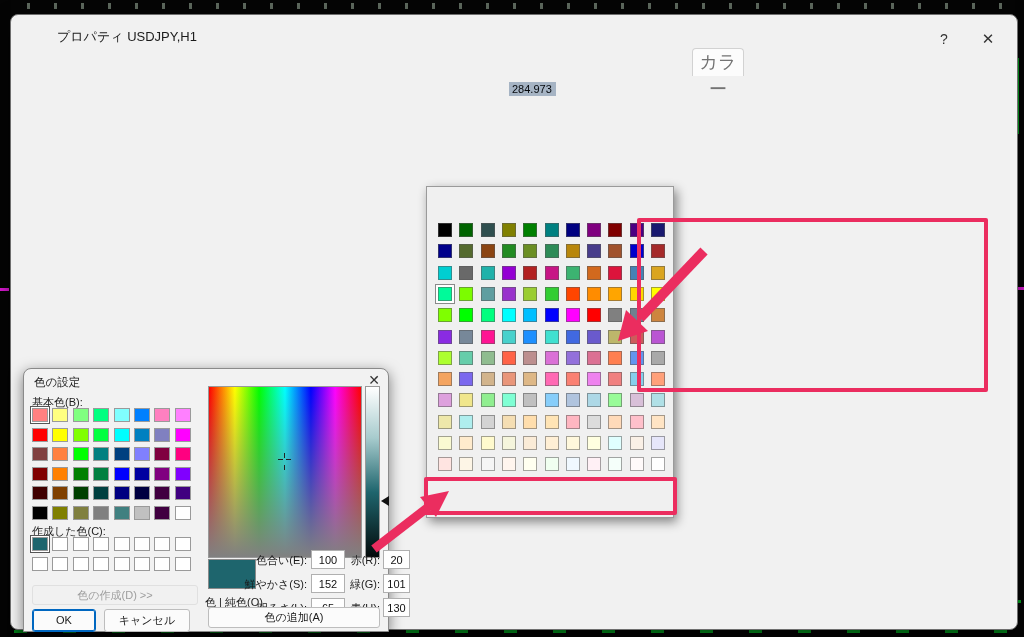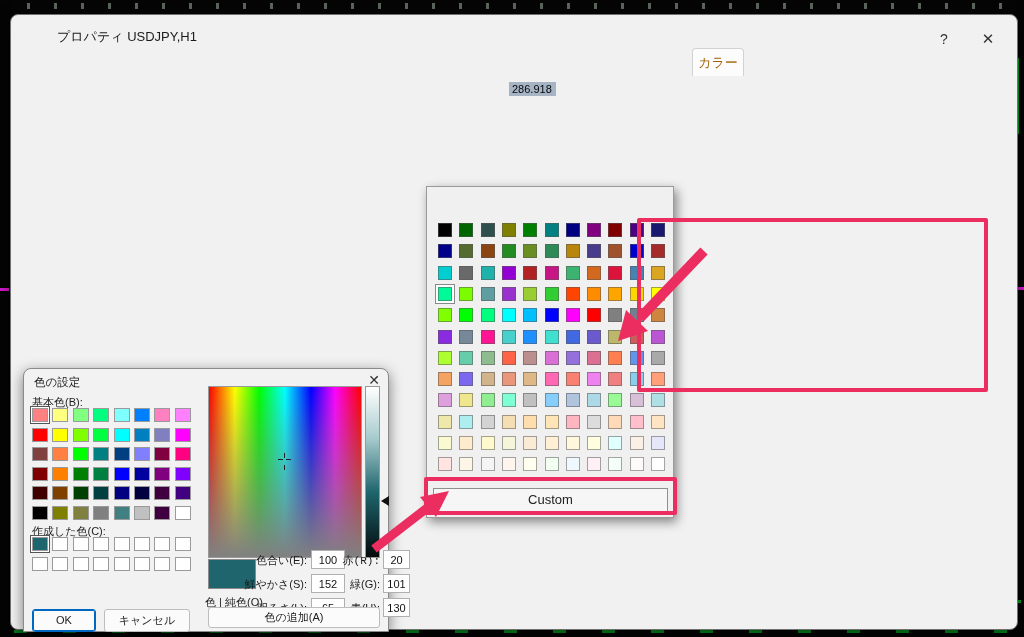--- a/index.html
+++ b/index.html
@@ -23,21 +23,21 @@
   .gridh{position:absolute;border-top:1px dashed #6b7786;height:0;}
   .gridv{position:absolute;border-left:1px dashed #6b7786;width:0;}
   .frame{position:absolute;border:1px dashed #97a08f;}
   .wick{position:absolute;width:1px;background:#00e000;}
   .body{position:absolute;border:1px solid #00ef00;box-sizing:border-box;}
   .pricelab{position:absolute;font-size:11px;color:#d9d9c8;}
   .ptick{position:absolute;width:5px;height:1px;background:#c3c3b2;}
   .badge{position:absolute;background:#a6b4c4;color:#05080c;font-size:11px;padding:1px 4px 1px 3px;z-index:2;}
   .timelab{position:absolute;font-size:11px;color:#d9d9c8;}
   
-  .tab{position:absolute;height:25px;line-height:25px;text-align:center;font-size:13px;color:#a16207;
+  .tab{position:absolute;height:25px;line-height:25px;text-align:center;font-size:18px;color:#737373;
        background:#eceaea;border:1px solid #d9d9d9;border-bottom:none;border-radius:4px 4px 0 0;}
   .tab.active{background:#fcfcfc;height:27px;line-height:27px;border-color:#d2d2d2;z-index:3;}
   #tab-panel{position:absolute;left:582px;top:74px;width:432px;height:503px;background:#fcfcfc;
        border:1px solid #dcdcdc;border-radius:0 3px 3px 3px;}
   .rowlab{position:absolute;width:188px;text-align:right;font-size:13px;color:#1d1d1d;}
   .combo{position:absolute;left:773px;width:207px;height:28px;background:#fff;border:1px solid #b2b2b2;
        border-radius:4px;box-sizing:border-box;}
   .combo .sw{position:absolute;left:7px;top:6px;width:15px;height:15px;border:1px solid #6d6d6d;box-sizing:border-box;}
   .combo .val{position:absolute;top:5px;font-size:13px;color:#111;}
   .chev{position:absolute;right:12px;top:9px;width:7px;height:7px;border-right:1.5px solid #474747;
@@ -249,21 +249,21 @@
       </div>
     <div id="chart-labels">
         <div class="ptick" style="left: 492px; top: 40px;"></div>
         <div class="pricelab" style="left: 498px; top: 33px;">157.350</div>
         <div class="ptick" style="left: 492px; top: 75.67px;"></div>
         <div class="pricelab" style="left: 498px; top: 68.67px;">157.240</div>
         <div class="ptick" style="left: 492px; top: 111.34px;"></div>
         <div class="pricelab" style="left: 498px; top: 104.34px;">157.130</div>
         <div class="ptick" style="left: 492px; top: 468px;"></div>
         <div class="pricelab" style="left: 498px; top: 461px;">156.030</div>
-        <div class="badge" style="left: 490px; top: 26px;">286.918</div>
+        <div class="badge" style="left: 490px; top: 26px;">284.973</div>
         <div class="timelab" style="left: 370px; top: 504px;">ec 06:00</div>
         <div class="timelab" style="left: 422px; top: 504px;">24 Dec 14:00</div>
       </div>
   </div>
 
   <div id="tabs">
       <div class="tab" style="left: 588px; top: 50px; width: 46px;">共有</div>
       <div class="tab" style="left: 640px; top: 50px; width: 46px;">表示</div>
       <div class="tab active" style="left: 692px; top: 48px; width: 50px;">カラー</div>
     </div>
@@ -486,21 +486,20 @@
         <div class="swatch" style="left: 53.6px; top: 270.3px; background: rgb(245, 245, 245);"></div>
         <div class="swatch" style="left: 74.9px; top: 270.3px; background: rgb(255, 245, 238);"></div>
         <div class="swatch" style="left: 96.2px; top: 270.3px; background: rgb(255, 255, 240);"></div>
         <div class="swatch" style="left: 117.5px; top: 270.3px; background: rgb(240, 255, 240);"></div>
         <div class="swatch" style="left: 138.8px; top: 270.3px; background: rgb(240, 248, 255);"></div>
         <div class="swatch" style="left: 160.1px; top: 270.3px; background: rgb(255, 240, 245);"></div>
         <div class="swatch" style="left: 181.4px; top: 270.3px; background: rgb(245, 255, 250);"></div>
         <div class="swatch" style="left: 202.7px; top: 270.3px; background: rgb(255, 250, 250);"></div>
         <div class="swatch" style="left: 224px; top: 270.3px; background: rgb(255, 255, 255);"></div>
       </div>
-    <div class="pop-btn" style="top:301px;">Custom</div>
   </div>
 
   <div id="color-dlg">
     <div class="ttl">色の設定</div>
     <div class="x">✕</div>
     <div class="smalllab" style="left:8px;top:26px;">基本色(B):</div>
     <div id="basic-grid">
         <div class="bswatch sel" style="left: 8px; top: 39px; background: rgb(255, 128, 128);"></div>
         <div class="bswatch" style="left: 28.4px; top: 39px; background: rgb(255, 255, 128);"></div>
         <div class="bswatch" style="left: 48.8px; top: 39px; background: rgb(128, 255, 128);"></div>
@@ -562,40 +561,41 @@
         <div class="bswatch" style="left: 150.8px; top: 168px; background: rgb(255, 255, 255);"></div>
         <div class="bswatch" style="left: 8px; top: 187.6px; background: rgb(255, 255, 255);"></div>
         <div class="bswatch" style="left: 28.4px; top: 187.6px; background: rgb(255, 255, 255);"></div>
         <div class="bswatch" style="left: 48.8px; top: 187.6px; background: rgb(255, 255, 255);"></div>
         <div class="bswatch" style="left: 69.2px; top: 187.6px; background: rgb(255, 255, 255);"></div>
         <div class="bswatch" style="left: 89.6px; top: 187.6px; background: rgb(255, 255, 255);"></div>
         <div class="bswatch" style="left: 110px; top: 187.6px; background: rgb(255, 255, 255);"></div>
         <div class="bswatch" style="left: 130.4px; top: 187.6px; background: rgb(255, 255, 255);"></div>
         <div class="bswatch" style="left: 150.8px; top: 187.6px; background: rgb(255, 255, 255);"></div>
       </div>
+    <div class="dlgbtn disabled" style="left:8px;top:216px;width:164px;height:18px;line-height:18px;">色の作成(D) &gt;&gt;</div>
     <div class="dlgbtn focus" style="left:8px;top:240px;width:62px;height:21px;line-height:21px;">OK</div>
     <div class="dlgbtn" style="left:80px;top:240px;width:84px;height:21px;line-height:21px;">キャンセル</div>
     <div id="grad">
       <div class="xhair" style="left:75px;top:66px;width:1px;height:5px;"></div>
       <div class="xhair" style="left:75px;top:78px;width:1px;height:5px;"></div>
       <div class="xhair" style="left:69px;top:72px;width:5px;height:1px;"></div>
       <div class="xhair" style="left:77px;top:72px;width:5px;height:1px;"></div>
     </div>
     <div id="lum"></div>
     <div class="lum-marker"></div>
     <div class="abs" style="left: 184px; top: 190px; width: 48px; height: 30px; border: 1px solid rgb(138, 138, 138); box-sizing: border-box; background: rgb(30, 101, 109);"></div>
     <div class="smalllab" style="left:181px;top:226px;">色 | 純色(O)</div>
     <div id="hsl-fields">
         <div class="smalllab" style="left: 193px; top: 184px; width: 90px; text-align: right;">色合い(E):</div>
         <div class="numbox" style="left: 287px; top: 181px; width: 34px;">100</div>
         <div class="smalllab" style="left: 193px; top: 208px; width: 90px; text-align: right;">鮮やかさ(S):</div>
         <div class="numbox" style="left: 287px; top: 205px; width: 34px;">152</div>
         <div class="smalllab" style="left: 193px; top: 232px; width: 90px; text-align: right;">明るさ(L):</div>
         <div class="numbox" style="left: 287px; top: 229px; width: 34px;">65</div>
-        <div class="smalllab" style="left: 318px; top: 184px; width: 38px; text-align: right; font-family: Liberation Mono, monospace;">赤(R):</div>
+        <div class="smalllab" style="left: 318px; top: 184px; width: 38px; text-align: right;">赤(R):</div>
         <div class="numbox" style="left: 359px; top: 181px; width: 27px;">20</div>
         <div class="smalllab" style="left: 318px; top: 208px; width: 38px; text-align: right;">緑(G):</div>
         <div class="numbox" style="left: 359px; top: 205px; width: 27px;">101</div>
         <div class="smalllab" style="left: 318px; top: 232px; width: 38px; text-align: right;">青(U):</div>
         <div class="numbox" style="left: 359px; top: 229px; width: 27px;">130</div>
       </div>
     <div class="dlgbtn" style="left:184px;top:238px;width:170px;height:19px;line-height:19px;">色の追加(A)</div>
   </div>
 
   <div class="anno-box" style="left: 637px; top: 218px; width: 343px; height: 166px; border-color: rgb(235, 45, 95);"></div>

